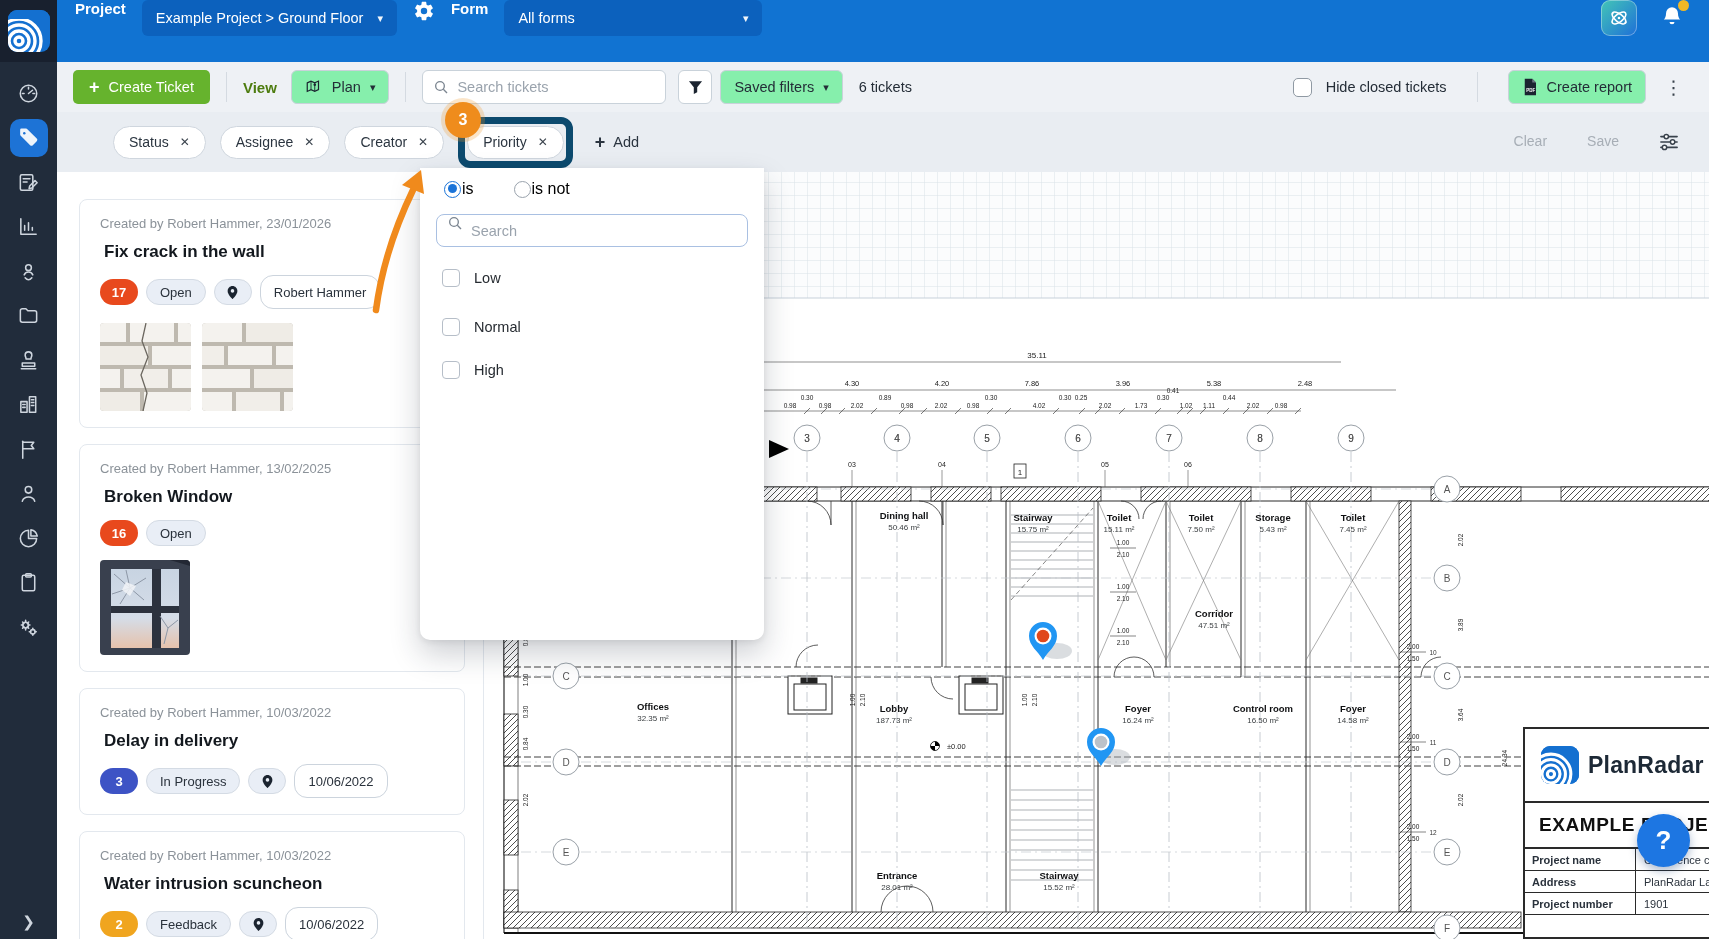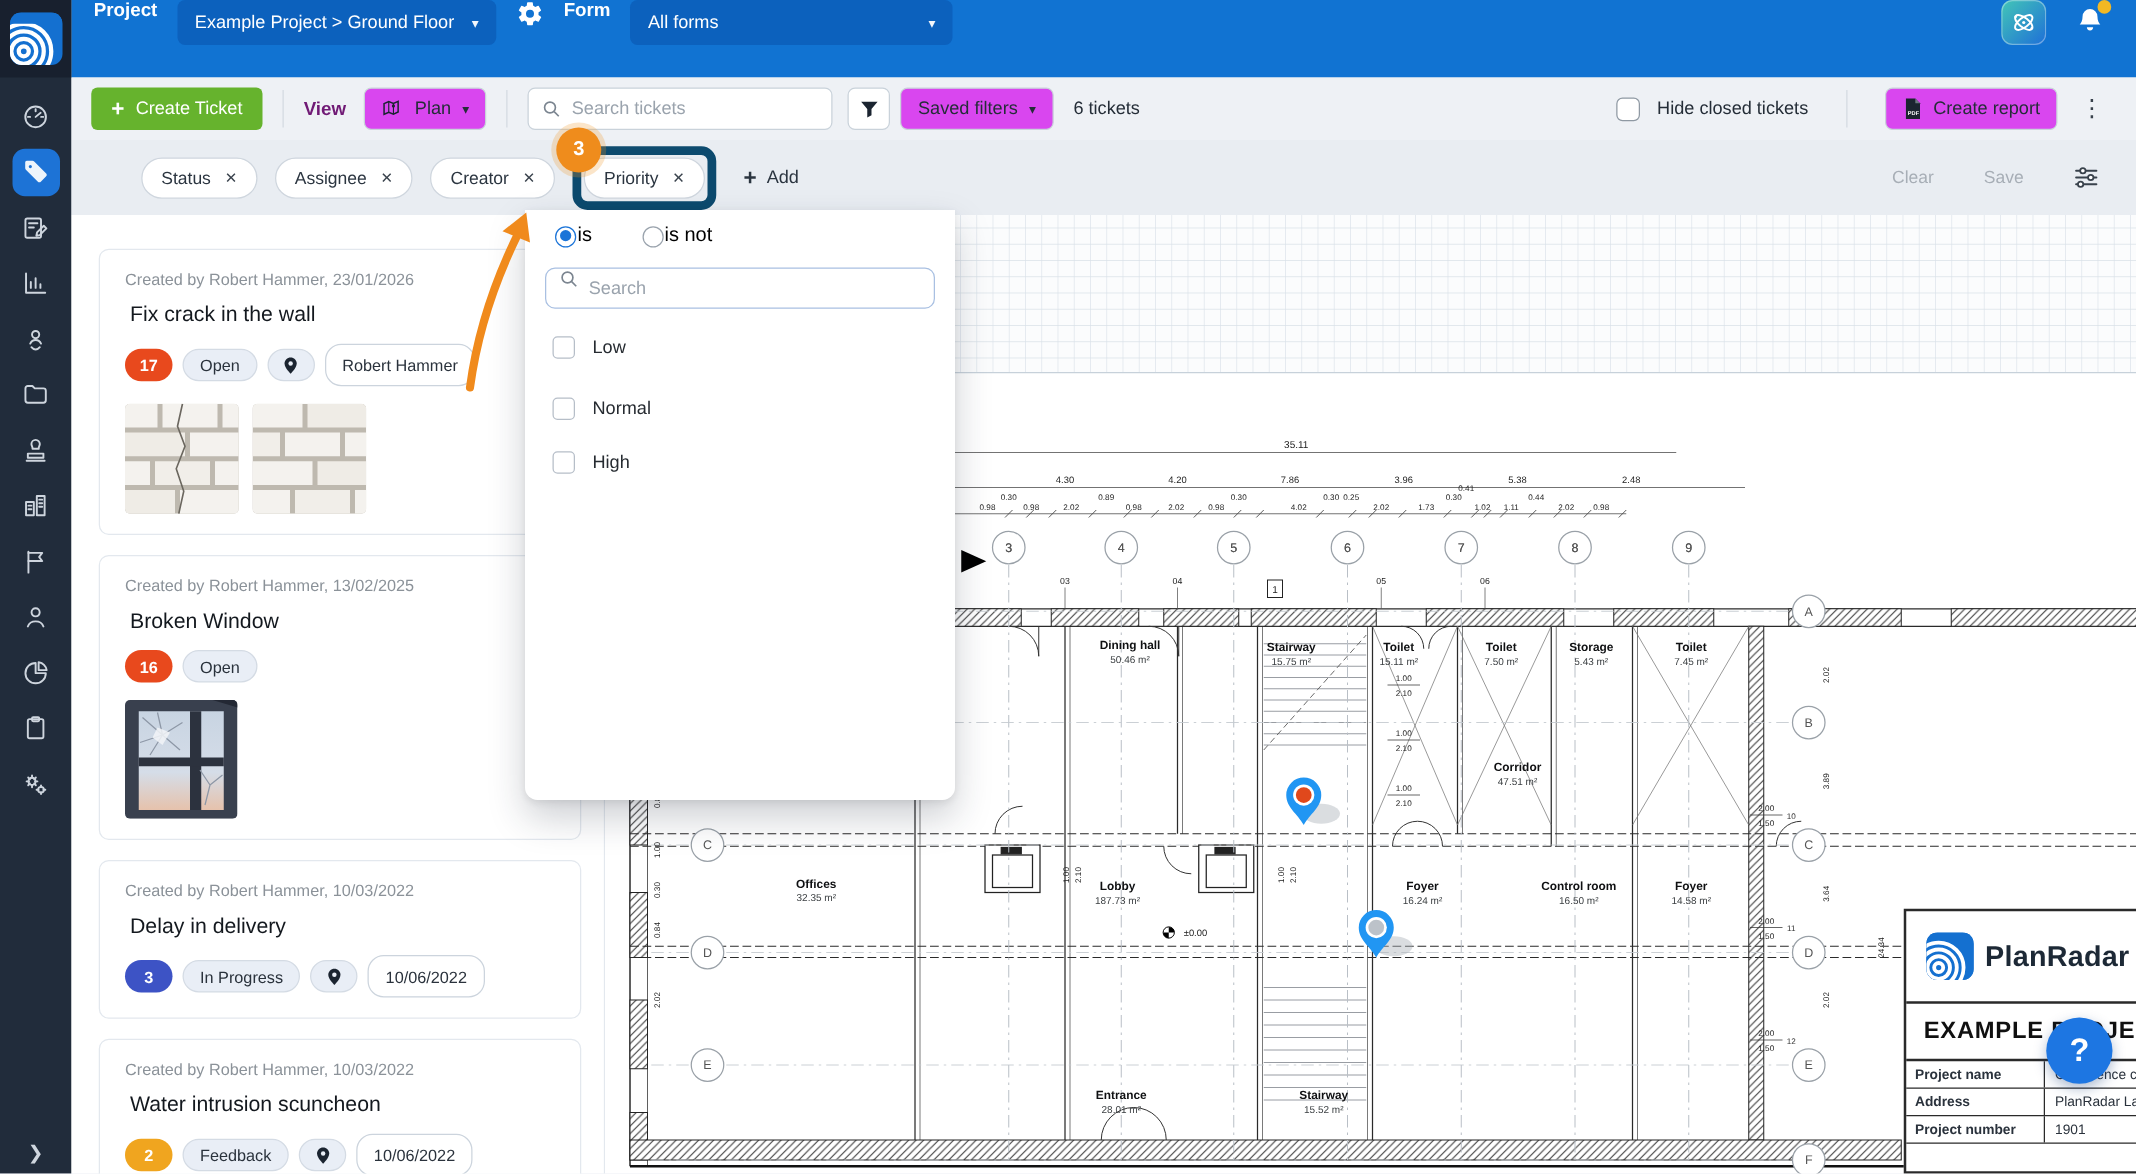--- a/index.html
+++ b/index.html
@@ -27,22 +27,22 @@
   .nav-item .tile{width:38px;height:38px;border-radius:10px;display:flex;align-items:center;justify-content:center}
   .nav-item.active .tile{background:#1d73d6}
   .nav-item svg{stroke:#dde4ec;fill:none;stroke-width:1.6;stroke-linecap:round;stroke-linejoin:round;opacity:.92}
   .sb-chevron{position:absolute;bottom:8px;left:0;width:57px;text-align:center;color:#cfd6de;font-size:15px;cursor:pointer}
 
   
   .toolbar{position:absolute;left:57px;top:62px;right:0;height:50px;background:#eef1f5;display:flex;align-items:center;padding-left:16px}
   .btn-green{height:34px;background:#66b32d;color:#fff;border:none;border-radius:5px;font-size:14.5px;display:flex;align-items:center;gap:9px;padding:0 16px;cursor:pointer;font-family:inherit}
   .btn-green .plus{font-size:18px;font-weight:bold;line-height:1}
   .v-div{width:1px;height:30px;background:#d4dae1;margin:0 16px}
-  .lbl-bold{font-weight:bold;font-size:15px;color:#701a75}
-  .btn-white{height:34px;background:#d946ef;border:1px solid #c9d2da;border-radius:6px;display:flex;align-items:center;gap:9px;padding:0 13px;font-size:14.5px;color:#242d37;cursor:pointer;font-family:inherit}
+  .lbl-bold{font-weight:bold;font-size:15px;color:#4d7c0f}
+  .btn-white{height:34px;background:#86efac;border:1px solid #c9d2da;border-radius:6px;display:flex;align-items:center;gap:9px;padding:0 13px;font-size:14.5px;color:#242d37;cursor:pointer;font-family:inherit}
   .search-box{width:244px;height:34px;background:#fff;border:1px solid #c9d2da;border-radius:6px;display:flex;align-items:center;gap:8px;padding:0 10px}
   .search-box input{border:none;outline:none;flex:1;font-size:14.5px;font-family:inherit;color:#242d37;background:transparent}
   .search-box input::placeholder{color:#9aa3ad}
   .icon-btn{width:34px;height:34px;background:#fff;border:1px solid #c9d2da;border-radius:6px;display:flex;align-items:center;justify-content:center;cursor:pointer}
   .count-lbl{font-size:14.5px;color:#242d37;margin-left:16px}
   .tbr{margin-left:auto;display:flex;align-items:center;gap:14px;padding-right:22px}
   .chk{width:19px;height:19px;border:1.5px solid #8f99a3;border-radius:5px;background:#fff;cursor:pointer}
   .kebab{font-size:19px;color:#39424c;cursor:pointer;padding:0 4px;letter-spacing:0}
 
   
@@ -53,21 +53,21 @@
   .add-btn{display:flex;align-items:center;gap:8px;font-size:14.5px;color:#2b3540;cursor:pointer;margin-left:8px}
   .add-btn .plus{font-size:18px;font-weight:bold}
   .chips-right{margin-left:auto;display:flex;gap:40px;padding-right:30px}
   .link-dim{font-size:14px;color:#a7aeb6;cursor:pointer}
 
   
   .tickets{position:absolute;left:57px;top:172px;width:426px;bottom:0;background:#fff;padding:27px 18px 0 22px;z-index:2}
   .card{width:386px;background:#fff;border:1px solid #e3e8ee;border-radius:8px;padding:16px 20px 16px 20px;cursor:pointer}
   .card + .card{margin-top:16px}
   .meta{font-size:13px;color:#8b9299}
-  .card h3{font-size:17px;font-weight:normal;color:#13181e;margin-top:11px;margin-left:4px}
+  .card h3{font-size:17px;font-weight:bold;color:#13181e;margin-top:11px;margin-left:4px}
   .pills{display:flex;align-items:center;gap:8px;margin-top:13px}
   .pill{height:26px;border-radius:13px;display:flex;align-items:center;justify-content:center;font-size:13px}
   .pill.num{min-width:38px;color:#fff;font-weight:bold;padding:0 8px}
   .pill.soft{background:#e9eef6;border:1px solid #d4dbe4;color:#2a323c;padding:0 13px}
   .pill.iconp{width:38px;background:#e9eef6;border:1px solid #d4dbe4}
   .pill.line{background:#fff;border:1px solid #ccd4dd;color:#2a323c;padding:16px 13px}
   .thumbs{display:flex;gap:11px;margin-top:14px}
   .thumbs svg{border-radius:4px;display:block}
 
   

